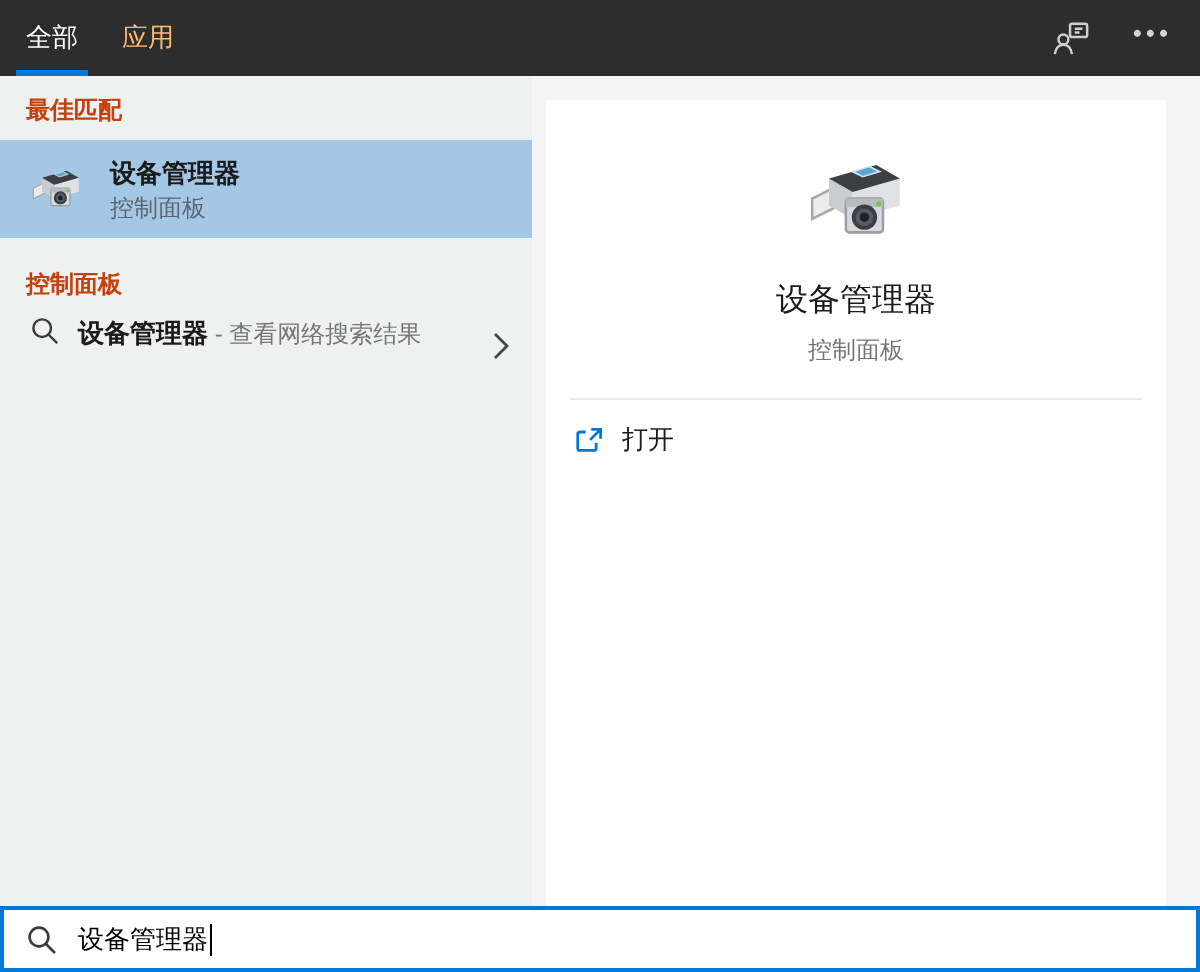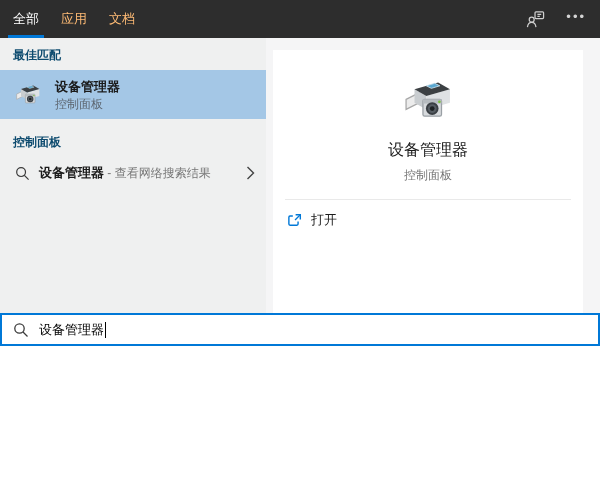--- a/index.html
+++ b/index.html
@@ -1,17 +1,17 @@
 <!DOCTYPE html>
 <html><head>
 <meta charset="utf-8">
 <style>
   html,body { margin:0; padding:0; background:#ffffff; }
   #app {
-    position:relative; width:600px; height:346px; overflow:hidden;
+    position:relative; width:600px; height:486px; overflow:hidden;
     background:#f5f5f6;
     font-family:"Liberation Sans","DejaVu Sans",sans-serif;
     -webkit-font-smoothing:antialiased;
   }
   
   .topbar {
     position:absolute; top:0; left:0; right:0; height:38px;
     background:#2d2d2d; display:flex; align-items:stretch;
   }
   .tabs { display:flex; margin-left:8px; }
@@ -30,34 +30,34 @@
   }
   .topbar-right { margin-left:auto; display:flex; align-items:center; gap:20px; padding-right:14px; }
   .tb-icon { display:flex; align-items:center; }
   .dots { color:#d4d4d4; font-size:13px; letter-spacing:2px; line-height:1; padding-bottom:6px; }
   
   .left-pane {
     position:absolute; top:38px; left:0; width:266px; bottom:33px;
     background:#eff0f0;
   }
   .section-h {
-    padding:9px 0 5px 13px; font-size:12px; font-weight:bold; color:#0c4a6e;
+    padding:9px 0 5px 13px; font-size:12px; font-weight:bold; color:#c2410c;
   }
   .best-row {
     height:49px; margin-top:1px; background:#a4c7e6;
     display:flex; align-items:center; cursor:default;
   }
   .best-row .dev-icon-sm { width:28px; height:28px; margin-left:14px; flex:0 0 auto; }
   .best-text { margin-left:13px; }
   .row-title { font-size:13px; font-weight:bold; color:#1b1b1b; line-height:17px; }
   .row-sub { font-size:12px; color:#5d6670; line-height:15px; margin-top:2px; }
   .web-header { margin-top:6px; }
   .web-row {
     position:relative; height:30px; margin-top:2px;
-    display:flex; align-items:center; cursor:default;
+    display:flex; cursor:default;
   }
   .web-row .mag { width:15px; height:15px; margin-left:15px; flex:0 0 auto; }
   .web-text { margin-left:9px; font-size:13px; color:#1b1b1b; white-space:nowrap; }
   .web-text .q { font-weight:bold; }
   .web-text .hint { color:#767676; font-size:12px; }
   .chev { position:absolute; right:11px; top:8px; width:9px; height:14px; }
   
   .detail-card {
     position:absolute; left:273px; top:50px; width:310px; bottom:33px;
     background:#ffffff;
@@ -87,23 +87,20 @@
 
 <div id="app">
 
   <div class="topbar">
     <div class="tabs">
       <div class="tab active">
         <span>全部</span>
       </div>
       <div class="tab">
         <span>应用</span>
-      </div>
-      <div class="tab">
-        <span>文档</span>
       </div>
     </div>
     <div class="topbar-right">
       <span class="tb-icon">
         <svg width="21" height="19" viewBox="0 0 22 20" fill="none" stroke="#cfcfcf" stroke-width="1.3">
           <rect x="10.5" y="2" width="9" height="7" rx="1"></rect>
           <path d="M13 4.6 h4 M13 6.6 h2.5"></path>
           <circle cx="7" cy="10.2" r="2.6"></circle>
           <path d="M2.5 18 c.5 -3.6 2.4 -5 4.5 -5 s4 1.4 4.5 5"></path>
         </svg>

